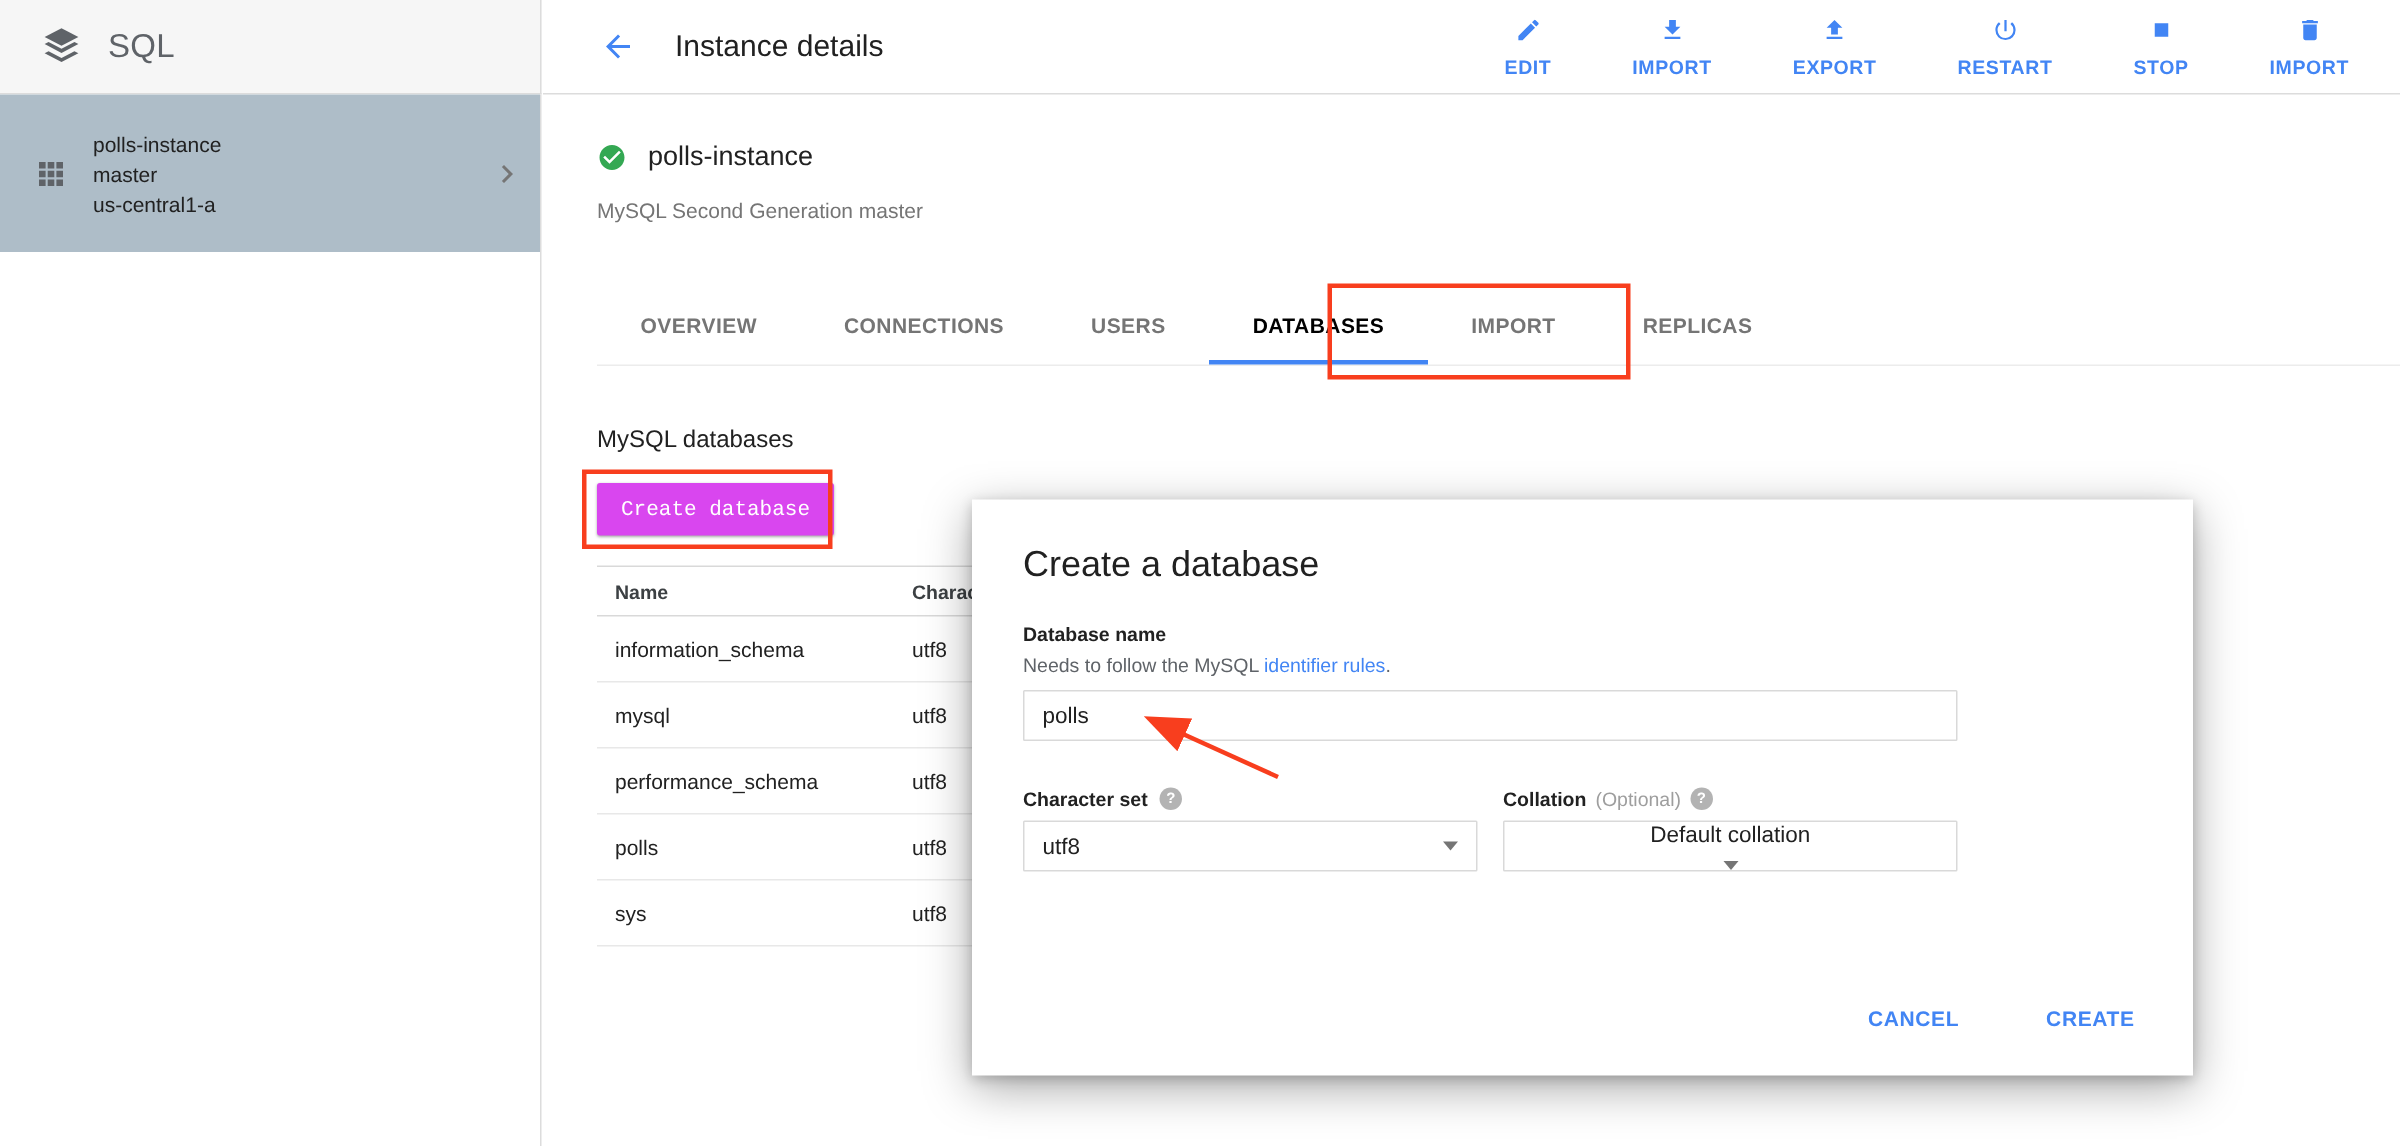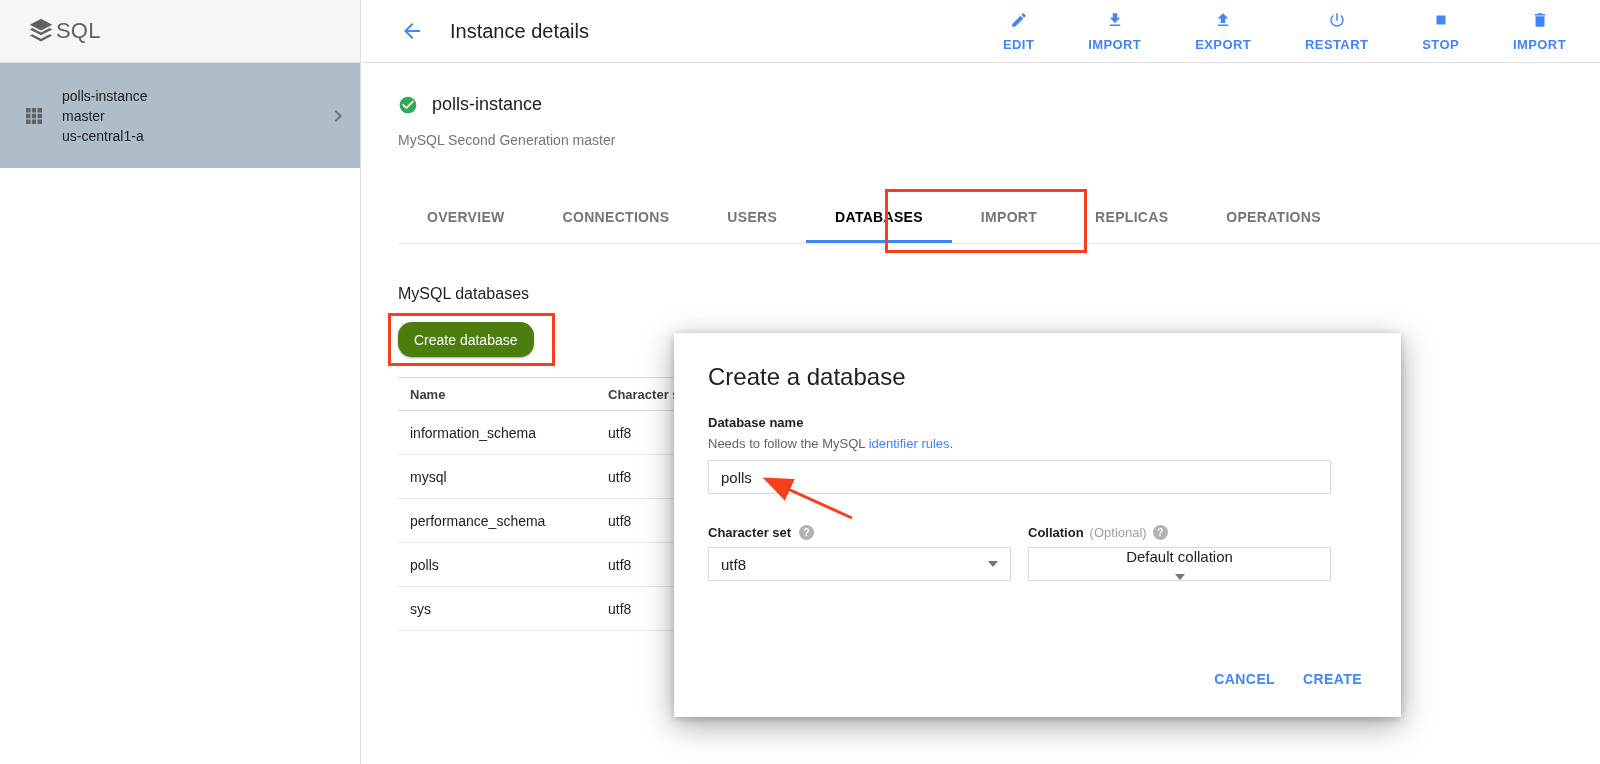--- a/index.html
+++ b/index.html
@@ -5,21 +5,21 @@
   * { margin:0; padding:0; box-sizing:border-box; }
   html,body { width:1600px; height:764px; }
   body {
     position:relative; overflow:hidden; background:#ffffff;
     font-family:"Liberation Sans", sans-serif; color:#212121;
   }
   
   .corner {
     position:absolute; left:0; top:0; width:361px; height:63px;
     background:#f6f6f6; border-bottom:1px solid #dcdcdc; border-right:1px solid #dcdcdc;
-    display:flex; align-items:center; padding-left:26px;
+    display:flex; align-items:center; gap:16px; padding-left:26px;
   }
   .corner .logo-wrap { width:30px; height:30px; }
   .corner .product { font-size:22px; color:#5f6368; letter-spacing:.2px; }
 
   
   .sidebar {
     position:absolute; left:0; top:63px; width:361px; bottom:0;
     background:#ffffff; border-right:1px solid #dcdcdc;
   }
   .instance-item {
@@ -59,39 +59,39 @@
   .tab {
     padding:0 29px; display:flex; align-items:center; cursor:pointer;
     font-size:14px; font-weight:bold; color:#757575; letter-spacing:.3px;
   }
   .tab.active { color:#000000; box-shadow: inset 0 -3px 0 #4285f4; }
 
   .section-heading { position:absolute; left:36px; top:221px; font-size:16px; color:#212121; }
 
   .create-btn {
     position:absolute; left:36px; top:258px; height:35px; padding:0 16px;
-    background:#4d7c0f; color:#ffffff; font-size:14px; font-family:Liberation Sans, sans-serif;
-    border:none; border-radius:14px; box-shadow:0 1px 2px rgba(0,0,0,.35); cursor:pointer;
+    background:#d946ef; color:#ffffff; font-size:14px; font-family:Liberation Mono, monospace;
+    border:none; border-radius:2px; box-shadow:0 1px 2px rgba(0,0,0,.35); cursor:pointer;
   }
 
   .db-table { position:absolute; left:36px; top:313px; width:640px; border-collapse:collapse; }
   .db-table th {
     text-align:left; font-size:13px; font-weight:bold; color:#3c4043;
     height:33px; padding:0 0 0 12px; border-top:1px solid #d9d9d9; border-bottom:1px solid #d9d9d9;
     white-space:nowrap;
   }
   .db-table td {
     font-size:14px; color:#212121; height:44px; padding:0 0 0 12px;
     border-bottom:1px solid #e8e8e8; white-space:nowrap;
   }
   .col-name { width:198px; }
 
   
   .modal {
-    position:absolute; left:674px; top:333px; width:727px; height:384px;
+    position:absolute; left:648px; top:333px; width:814px; height:384px;
     background:#fff; box-shadow:0 8px 30px rgba(0,0,0,.35), 0 2px 8px rgba(0,0,0,.2);
     z-index:5;
   }
   .modal .m-title { position:absolute; left:34px; top:30px; font-size:24px; color:#212121; font-weight:normal; }
   .f-label { font-size:13px; font-weight:bold; color:#212121; }
   .m-name-label { position:absolute; left:34px; top:82px; }
   .m-help { position:absolute; left:34px; top:103px; font-size:13px; color:#5f6368; }
   .m-help a { color:#4285f4; text-decoration:none; cursor:pointer; }
   .m-input {
     position:absolute; left:34px; top:127px; width:623px; height:34px;
@@ -108,21 +108,21 @@
   }
   .m-select {
     position:absolute; top:214px; width:303px; height:34px;
     border:1px solid #d9d9d9; border-radius:1px; padding:0 12px;
     display:flex; align-items:center; justify-content:space-between;
     font-size:15px; color:#212121; cursor:pointer; background:#fff;
   }
   .m-select.charset { left:34px; }
   .m-select.collation { left:354px;flex-direction:column; }
   .caret { width:0; height:0; border-left:5px solid transparent; border-right:5px solid transparent; border-top:6px solid #757575; }
-  .m-footer { position:absolute; top:336px; right:35px; display:flex; gap:20px; }
+  .m-footer { position:absolute; top:336px; right:35px; display:flex; gap:50px; }
   .text-btn {
     background:none; border:none; cursor:pointer; font-family:inherit;
     color:#4285f4; font-size:14px; font-weight:bold; letter-spacing:.4px; padding:2px 4px;
   }
 
   
   .anno { position:absolute; z-index:10; pointer-events:none; }
   .anno-rect { border:3px solid #f83e1e; }
   #anno-tab { left:885px; top:189px; width:202px; height:64px; }
   #anno-btn { left:388px; top:313px; width:167px; height:53px; }
@@ -226,21 +226,20 @@
   </div>
   <div class="instance-sub">MySQL Second Generation master</div>
 
   <div class="tabs">
     <div class="tab">OVERVIEW</div>
     <div class="tab">CONNECTIONS</div>
     <div class="tab">USERS</div>
     <div class="tab active">DATABASES</div>
     <div class="tab">IMPORT</div>
     <div class="tab">REPLICAS</div>
-    <div class="tab">OPERATIONS</div>
   </div>
 
   <div class="section-heading">MySQL databases</div>
 
   <button class="create-btn">Create database</button>
 
   <table class="db-table">
     <thead>
       <tr>
         <th class="col-name">Name</th>

